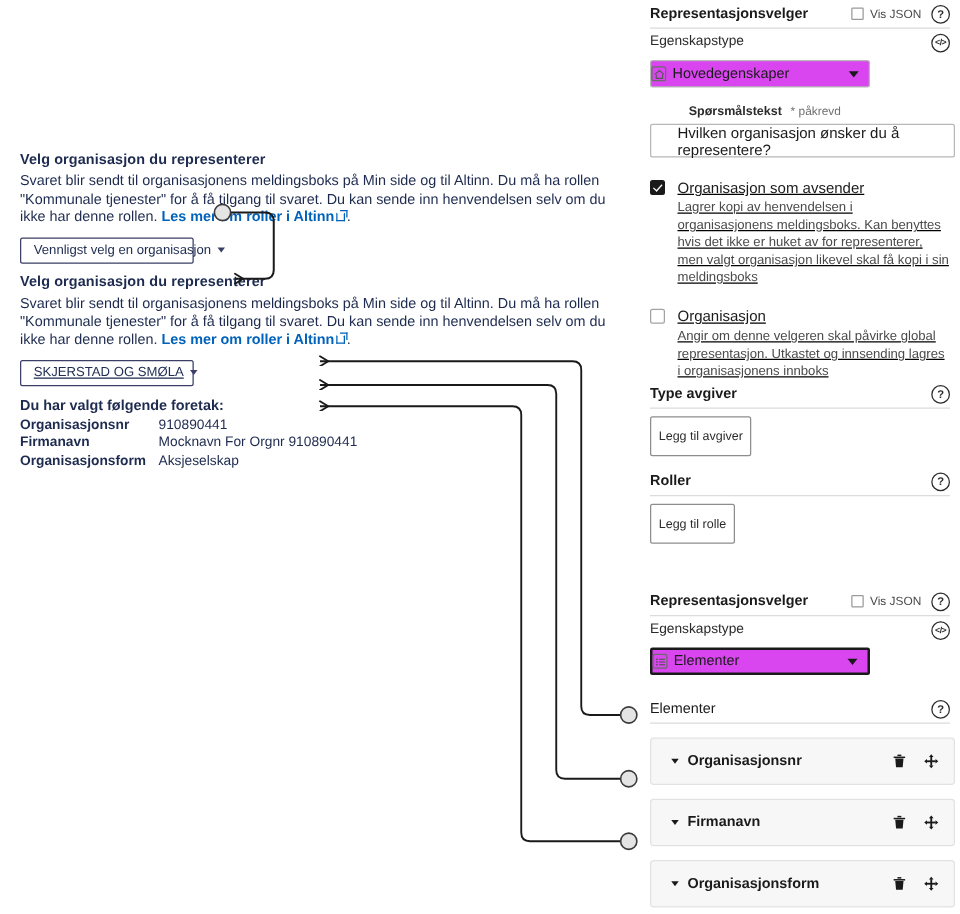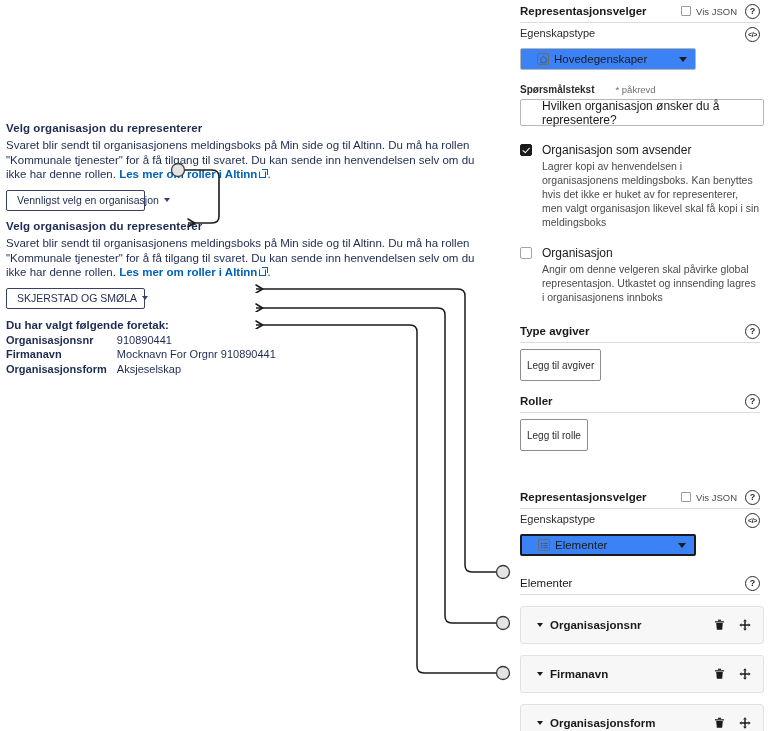--- a/index.html
+++ b/index.html
@@ -4,21 +4,21 @@
 <style>
   html,body{margin:0;padding:0;}
   body{
     width:768px;height:731px;position:relative;overflow:hidden;
     background:#ffffff;
     font-family:"Liberation Sans", sans-serif;
     -webkit-font-smoothing:antialiased;
   }
 
   
-  #left-panel{position:absolute;left:0;top:0;width:512px;height:656px;}
+  #left-panel{position:absolute;left:10px;top:0;width:512px;height:656px;}
 
   .form-block{position:absolute;left:6px;width:500px;}
   #block-1{top:121px;}
   #block-2{top:219px;}
 
   .field-heading{
     font-size:11.5px;font-weight:bold;color:#1e2b50;
     letter-spacing:.1px;line-height:14px;margin:0 0 3px 0;
   }
   .field-desc{
@@ -46,21 +46,21 @@
     box-sizing:border-box;
     height:21px;
     border:1.3px solid #3b3f66;
     background:#fff;border-radius:2px;
     display:flex;align-items:center;
     font-size:10.5px;color:#1e2b50;
     padding:0 6px 0 10px;
     position:relative;
   }
   #select-1{width:139px;}
-  #select-2{width:139px;}
+  #select-2{width:139px;text-decoration:underline;}
   .org-select .sel-label{flex:1;white-space:nowrap;}
   .caret{
     width:0;height:0;border-left:3.4px solid transparent;
     border-right:3.4px solid transparent;border-top:4px solid #3b3f66;
     margin-left:5px;
   }
 
   .chosen-title{
     font-size:11.5px;font-weight:bold;color:#1e2b50;
     margin:10px 0 3px 0;
@@ -111,53 +111,53 @@
   .rp-label-row{
     display:flex;align-items:flex-start;
     font-size:11px;color:#2b2b2b;
     height:20px;margin-top:4px;
   }
   .rp-label-row .ttl{flex:1;}
   .rp-label-bold{font-weight:bold;}
 
   .prop-select{
     box-sizing:border-box;width:176px;height:22px;
-    border:1.3px solid #b7b7b7;border-radius:2px;background:#3b82f6;
-    display:flex;align-items:center;padding:0 6px 0 16px;
+    border:1.3px solid #b7b7b7;border-radius:2px;background:#d946ef;
+    display:flex;align-items:center;padding:0 6px 0 0;
     font-size:11.5px;color:#1a1a1a;margin-top:1px;
   }
   .prop-select.focused{border:2px solid #1a1a1a;}
   .prop-select .sel-label{flex:1;margin-left:5px;white-space:nowrap;}
   .prop-select .chev{
     width:0;height:0;border-left:4px solid transparent;
     border-right:4px solid transparent;border-top:5px solid #1a1a1a;
     margin-right:2px;
   }
   .mini-icon{
     width:12px;height:12px;box-sizing:border-box;
     border:1.1px solid #6b6b6b;border-radius:2px;
     display:flex;align-items:center;justify-content:center;
     flex:0 0 auto;position:relative;
   }
   .mini-icon svg{display:block;}
 
   .small-label-row{
-    display:flex;align-items:baseline;gap:21px;margin-top:14px;
+    display:flex;align-items:baseline;gap:7px;margin-top:14px;margin-left:31px;
   }
   .small-label-row .lbl{font-size:10px;font-weight:bold;color:#2b2b2b;}
   .small-label-row .req{font-size:9.5px;color:#6f6f6f;}
 
   .text-input{
     box-sizing:border-box;width:244px;height:27px;
     border:1.2px solid #b7b7b7;border-radius:2px;background:#fff;
     display:flex;align-items:center;padding:0 21px;
     font-size:12px;color:#1a1a1a;margin-top:4px;
   }
 
-  .chk-block{margin-top:13px;position:relative;padding-left:22px;}
+  .chk-block{margin-top:13px;position:relative;padding-left:22px;text-decoration:underline;}
   .chk-box{
     position:absolute;left:0;top:1px;
     width:12px;height:12px;box-sizing:border-box;border-radius:2px;
   }
   .chk-box.on{background:#1a1a1a;border:1.3px solid #1a1a1a;}
   .chk-box.off{background:#fff;border:1.4px solid #a3a3a3;}
   .chk-box.on:after{
     content:"";position:absolute;left:2.6px;top:1.2px;
     width:3.4px;height:6.4px;border:solid #fff;
     border-width:0 1.7px 1.7px 0;transform:rotate(42deg);
@@ -277,21 +277,21 @@
         <div class="chk-title">Organisasjon som avsender</div>
         <div class="chk-desc">Lagrer kopi av henvendelsen i organisasjonens meldingsboks. Kan benyttes hvis det ikke er huket av for representerer, men valgt organisasjon likevel skal få kopi i sin meldingsboks</div>
       </div>
 
       <div class="chk-block" style="margin-top:17px;">
         <span class="chk-box off"></span>
         <div class="chk-title">Organisasjon</div>
         <div class="chk-desc">Angir om denne velgeren skal påvirke global representasjon. Utkastet og innsending lagres i organisasjonens innboks</div>
       </div>
 
-      <div class="rp-section-head" style="margin-top:16px;">
+      <div class="rp-section-head" style="">
         <span class="ttl rp-label-bold">Type avgiver</span>
         <span class="circ-btn">?</span>
       </div>
       <div class="hr"></div>
       <div class="ghost-btn">Legg til avgiver</div>
 
       <div class="rp-section-head" style="margin-top:9px;">
         <span class="ttl rp-label-bold">Roller</span>
         <span class="circ-btn">?</span>
       </div>

